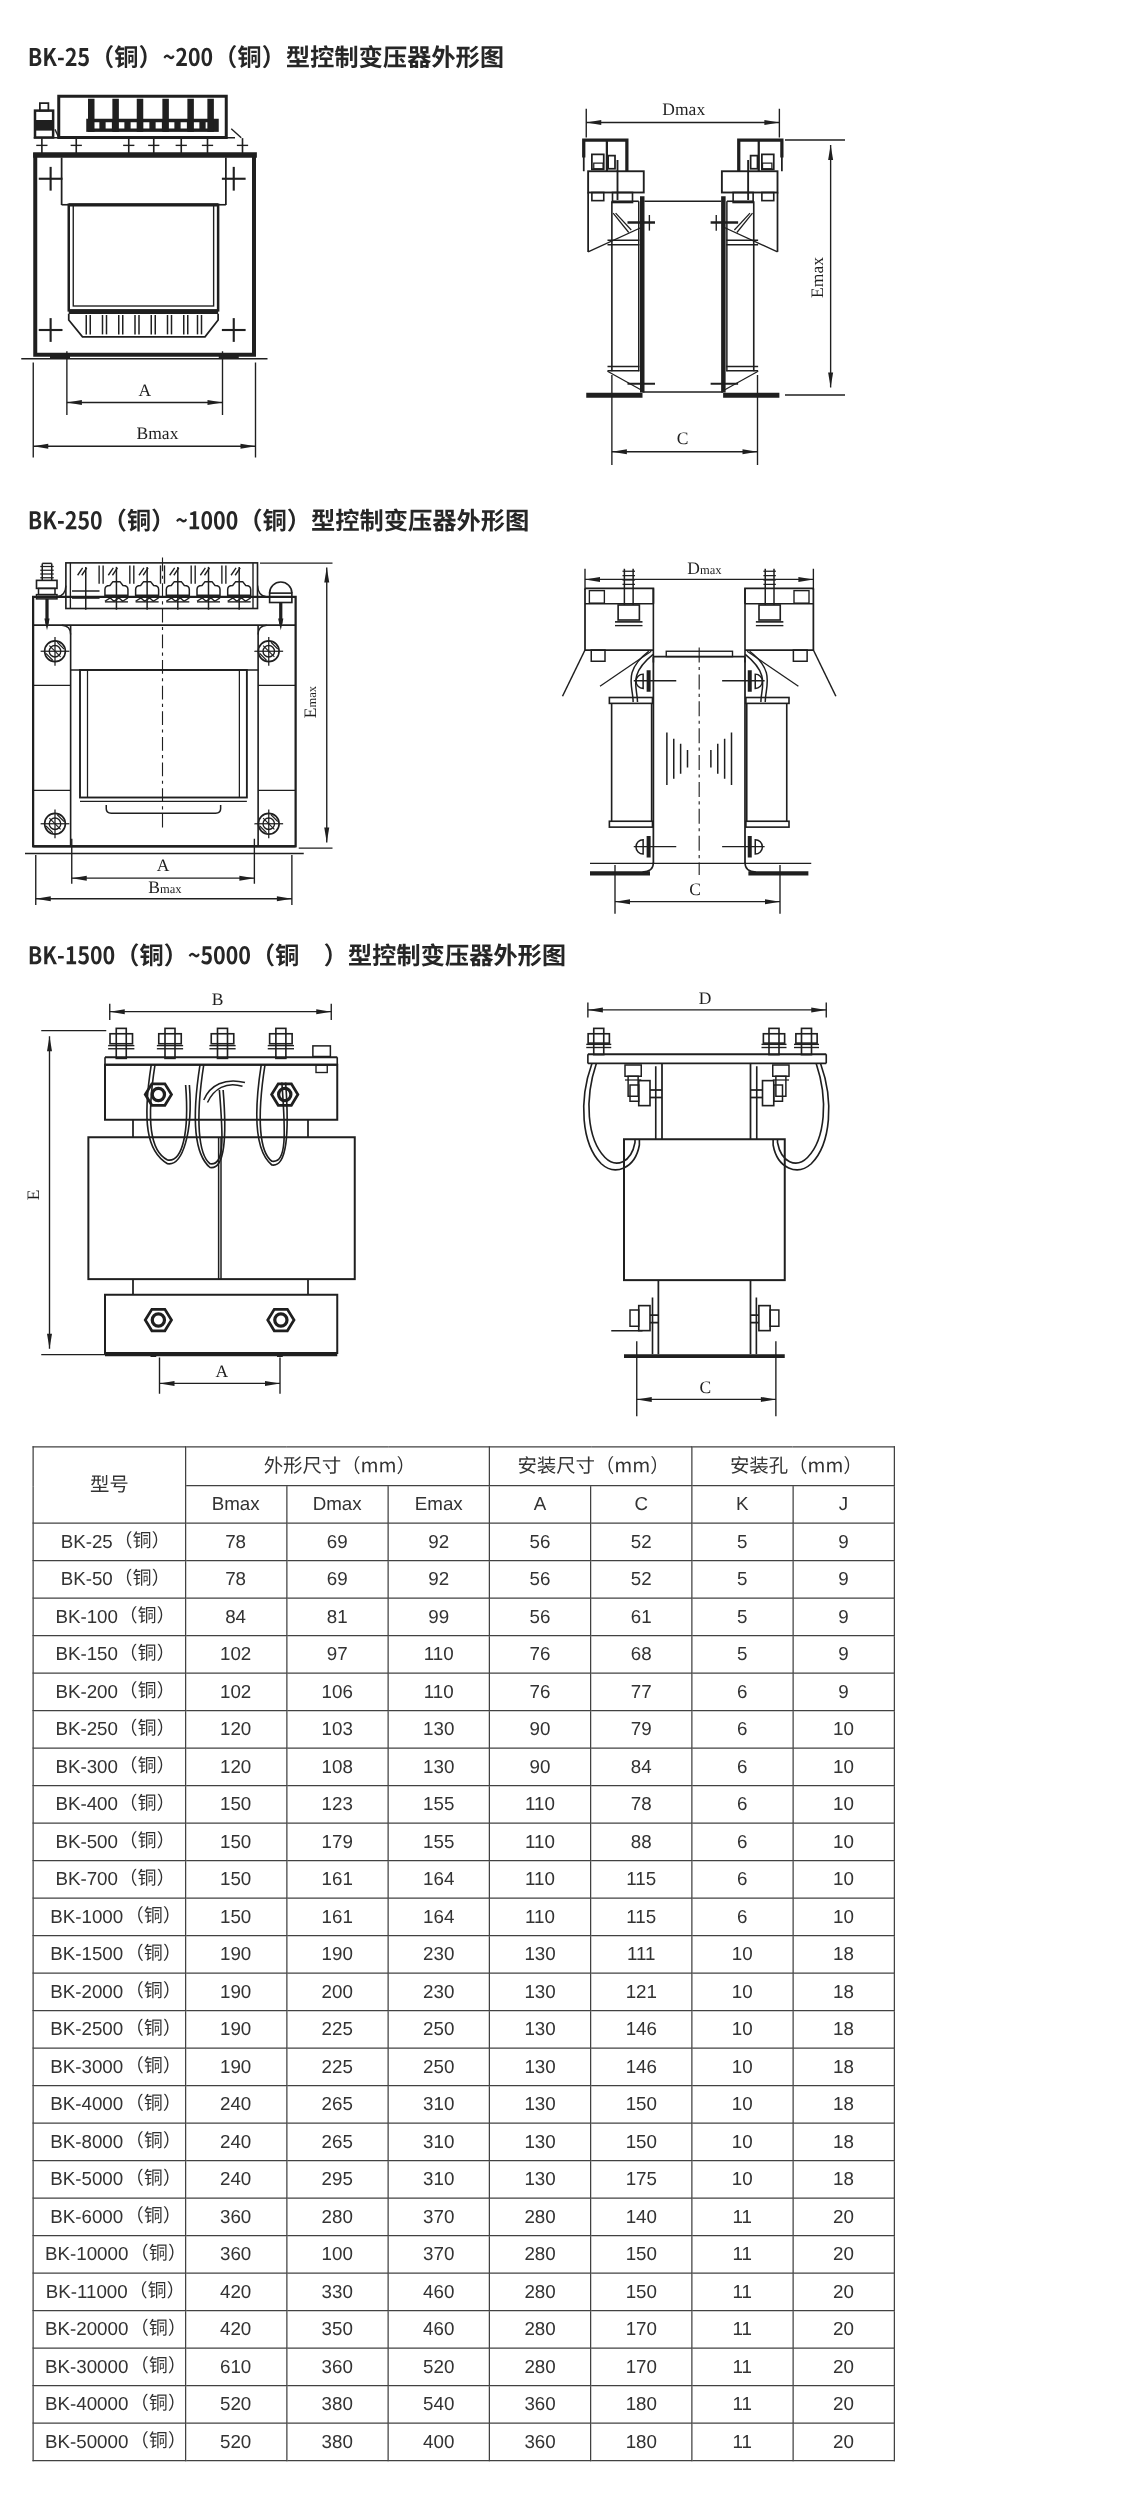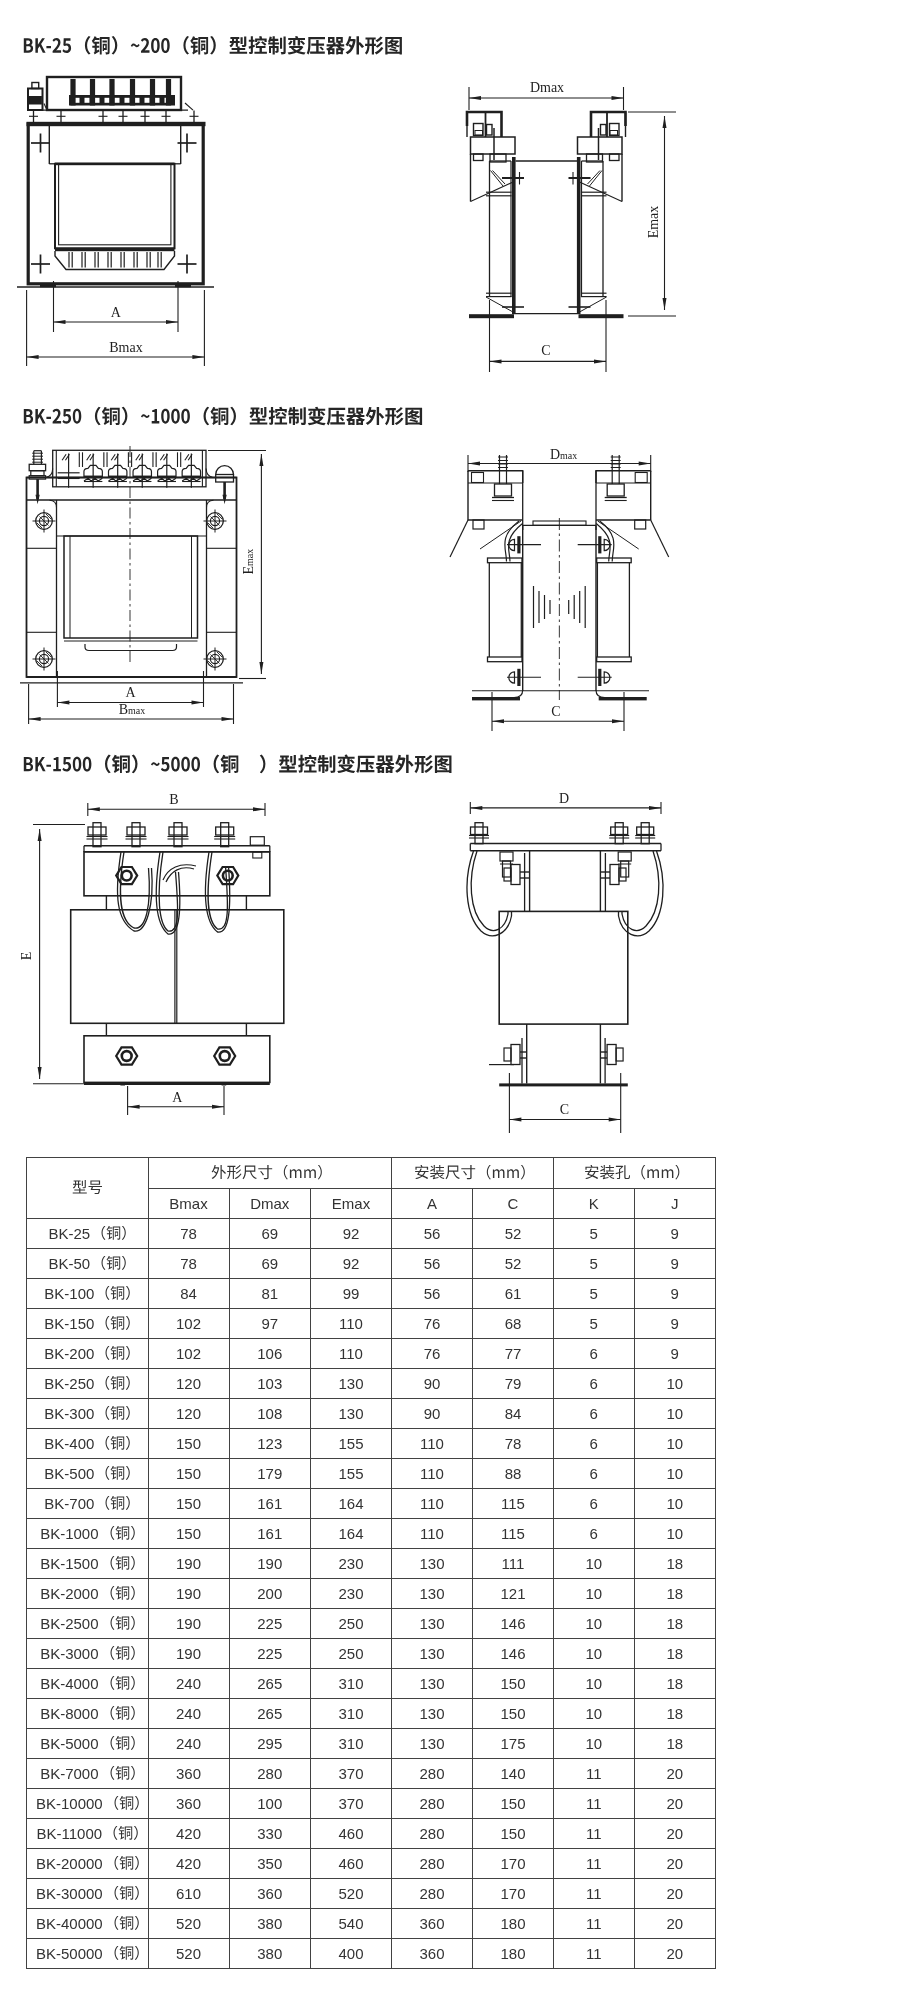--- a/index.html
+++ b/index.html
@@ -856,21 +856,21 @@
             </svg></td>
           <td>240</td>
           <td>295</td>
           <td>310</td>
           <td>130</td>
           <td>175</td>
           <td>10</td>
           <td>18</td>
         </tr>
         <tr>
-          <td class="mod"><span>BK-7000</span><svg class="tg" width="41.8" height="16" viewBox="0 0 41.8 16" style="vertical-align:-3.2px">
+          <td class="mod"><span>BK-6000</span><svg class="tg" width="41.8" height="16" viewBox="0 0 41.8 16" style="vertical-align:-3.2px">
               <g transform="translate(0 12.5)">
                 <path d="M10.5 -5.7C10.5 -2.8 11.7 -0.4 13.5 1.4L14.4 1.0C12.7 -0.8 11.6 -3.1 11.6 -5.7C11.6 -8.4 12.7 -10.7 14.4 -12.5L13.5 -12.9C11.7 -11.1 10.5 -8.7 10.5 -5.7Z M23.6 -9.5V-8.5H27.4V-9.5ZM21.8 -12.0V1.2H22.8V-11.0H28.2V-0.2C28.2 0.0 28.1 0.1 27.9 0.1C27.7 0.1 27.0 0.1 26.2 0.1C26.4 0.4 26.5 0.9 26.6 1.2C27.6 1.2 28.2 1.1 28.6 1.0C29.1 0.8 29.2 0.4 29.2 -0.2V-12.0ZM24.6 -6.1H26.3V-3.3H24.6ZM23.9 -7.0V-1.5H24.6V-2.4H27.1V-7.0ZM17.8 -12.7C17.3 -11.2 16.5 -9.9 15.6 -9.0C15.8 -8.7 16.1 -8.2 16.2 -7.9C16.7 -8.5 17.2 -9.2 17.7 -10.0H21.3V-11.0H18.3C18.5 -11.4 18.6 -11.9 18.8 -12.4ZM15.9 -5.2V-4.2H18.0V-1.1C18.0 -0.4 17.5 0.1 17.2 0.3C17.4 0.5 17.7 0.9 17.8 1.1C18.0 0.8 18.5 0.6 21.1 -1.0C21.0 -1.2 20.9 -1.6 20.9 -1.9L19.1 -1.0V-4.2H21.1V-5.2H19.1V-7.2H21.1V-8.3H16.7V-7.2H18.0V-5.2Z M34.8 -5.7C34.8 -8.7 33.6 -11.1 31.8 -12.9L30.9 -12.5C32.6 -10.7 33.7 -8.4 33.7 -5.7C33.7 -3.1 32.6 -0.8 30.9 1.0L31.8 1.4C33.6 -0.4 34.8 -2.8 34.8 -5.7Z" fill="#333333"></path>
               </g>
             </svg></td>
           <td>360</td>
           <td>280</td>
           <td>370</td>
           <td>280</td>
           <td>140</td>
           <td>11</td>

